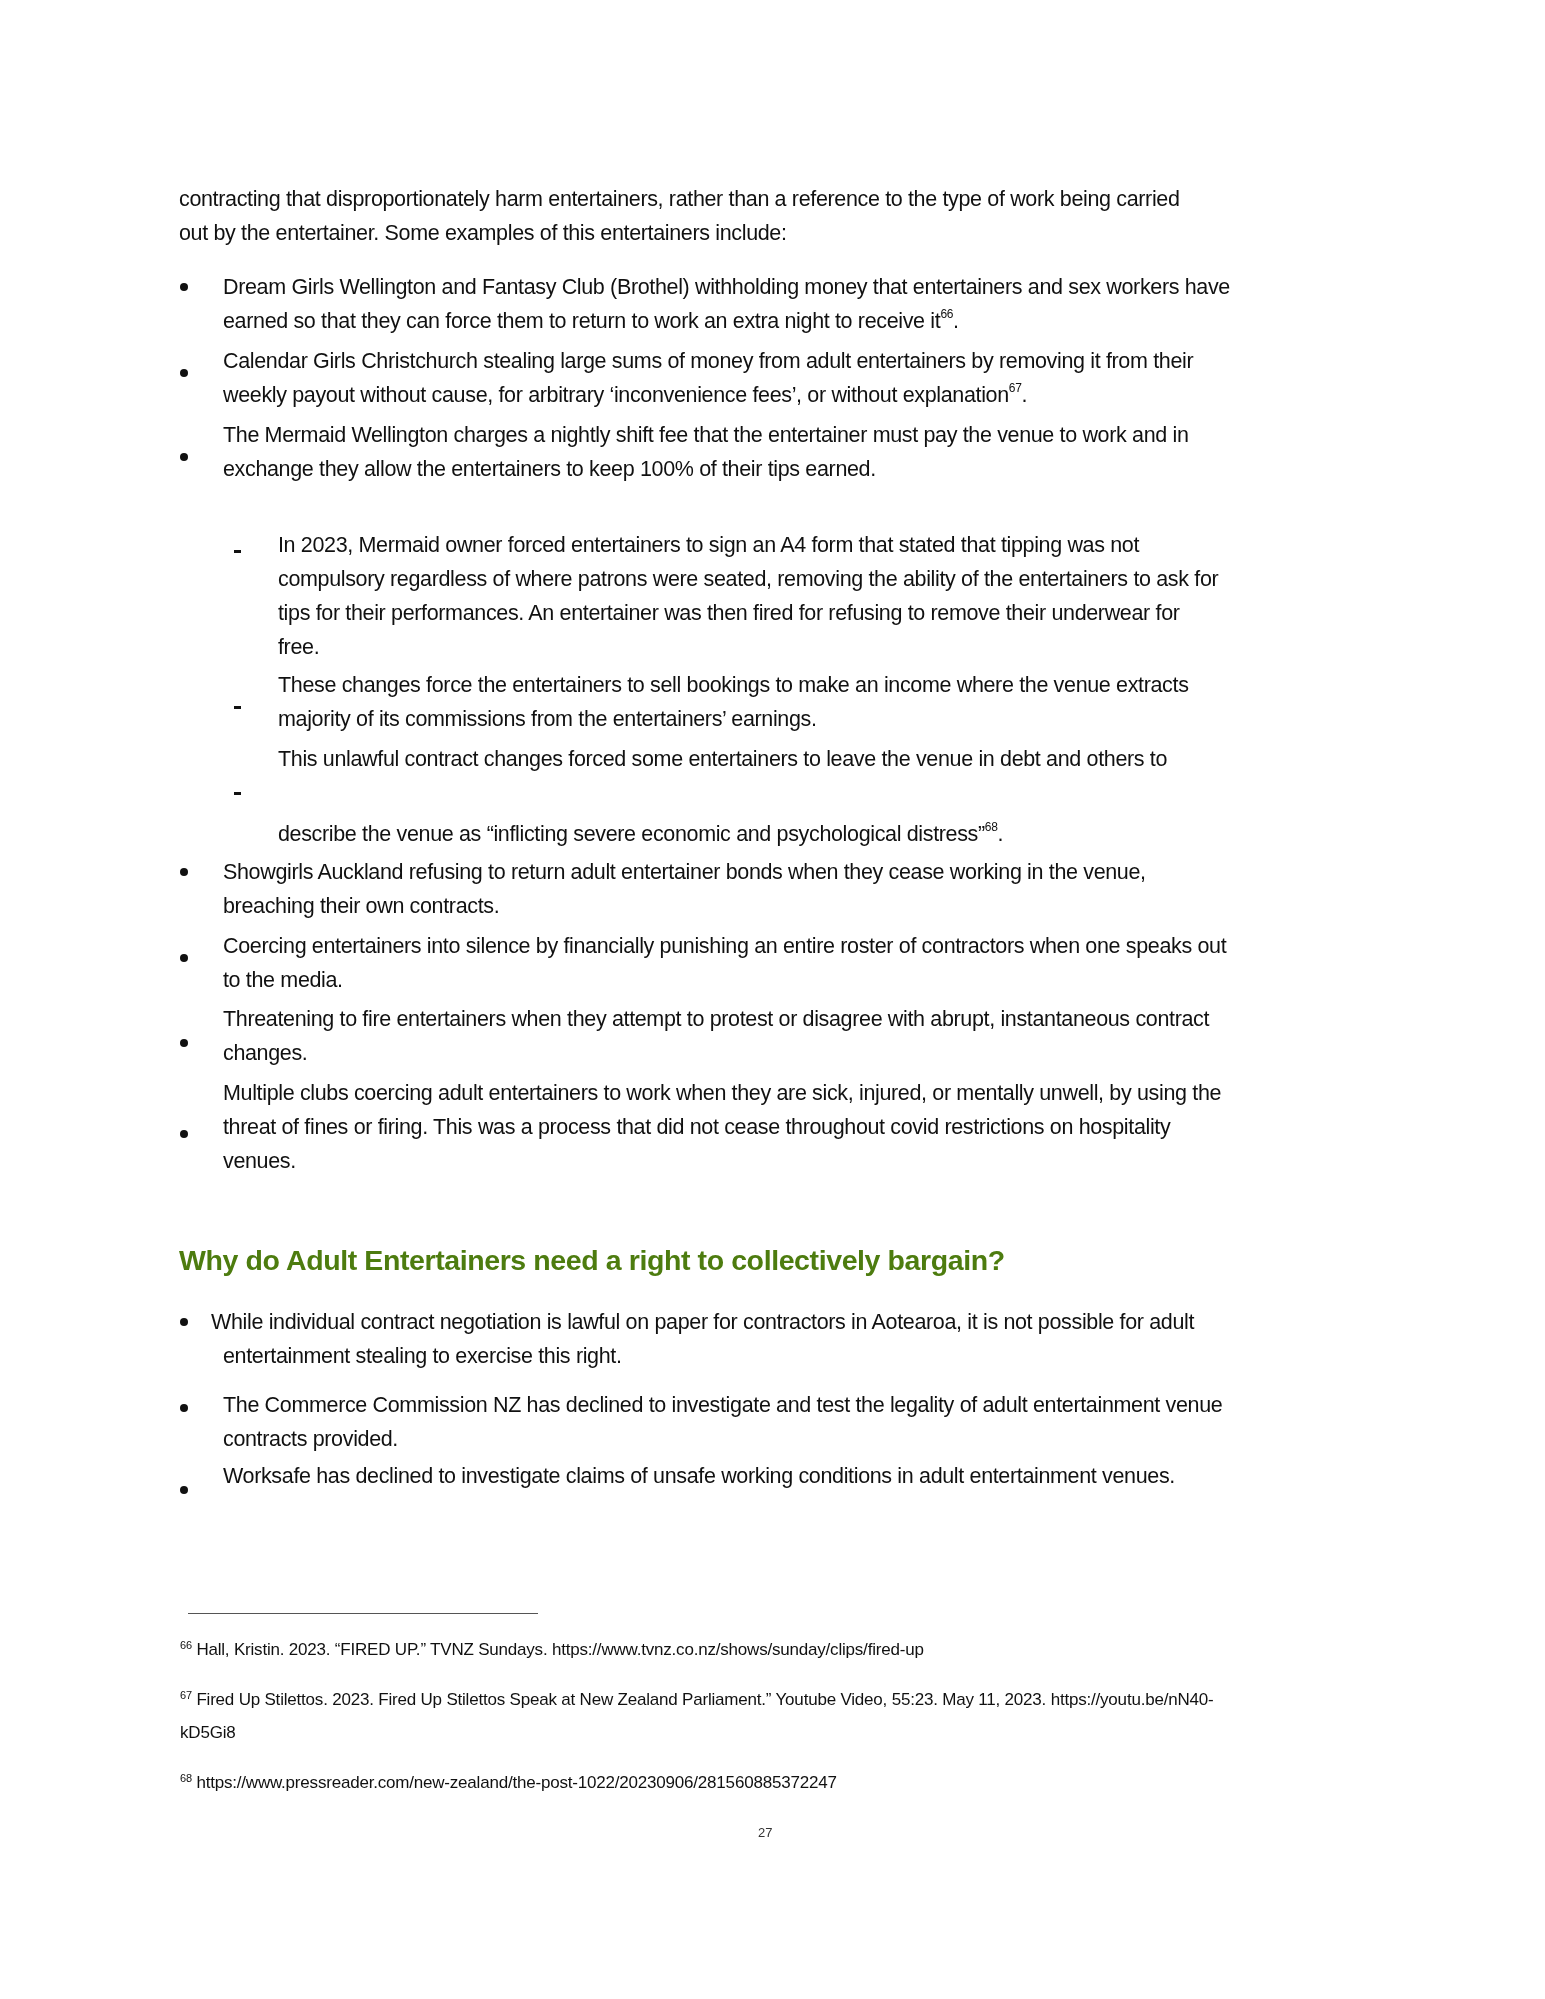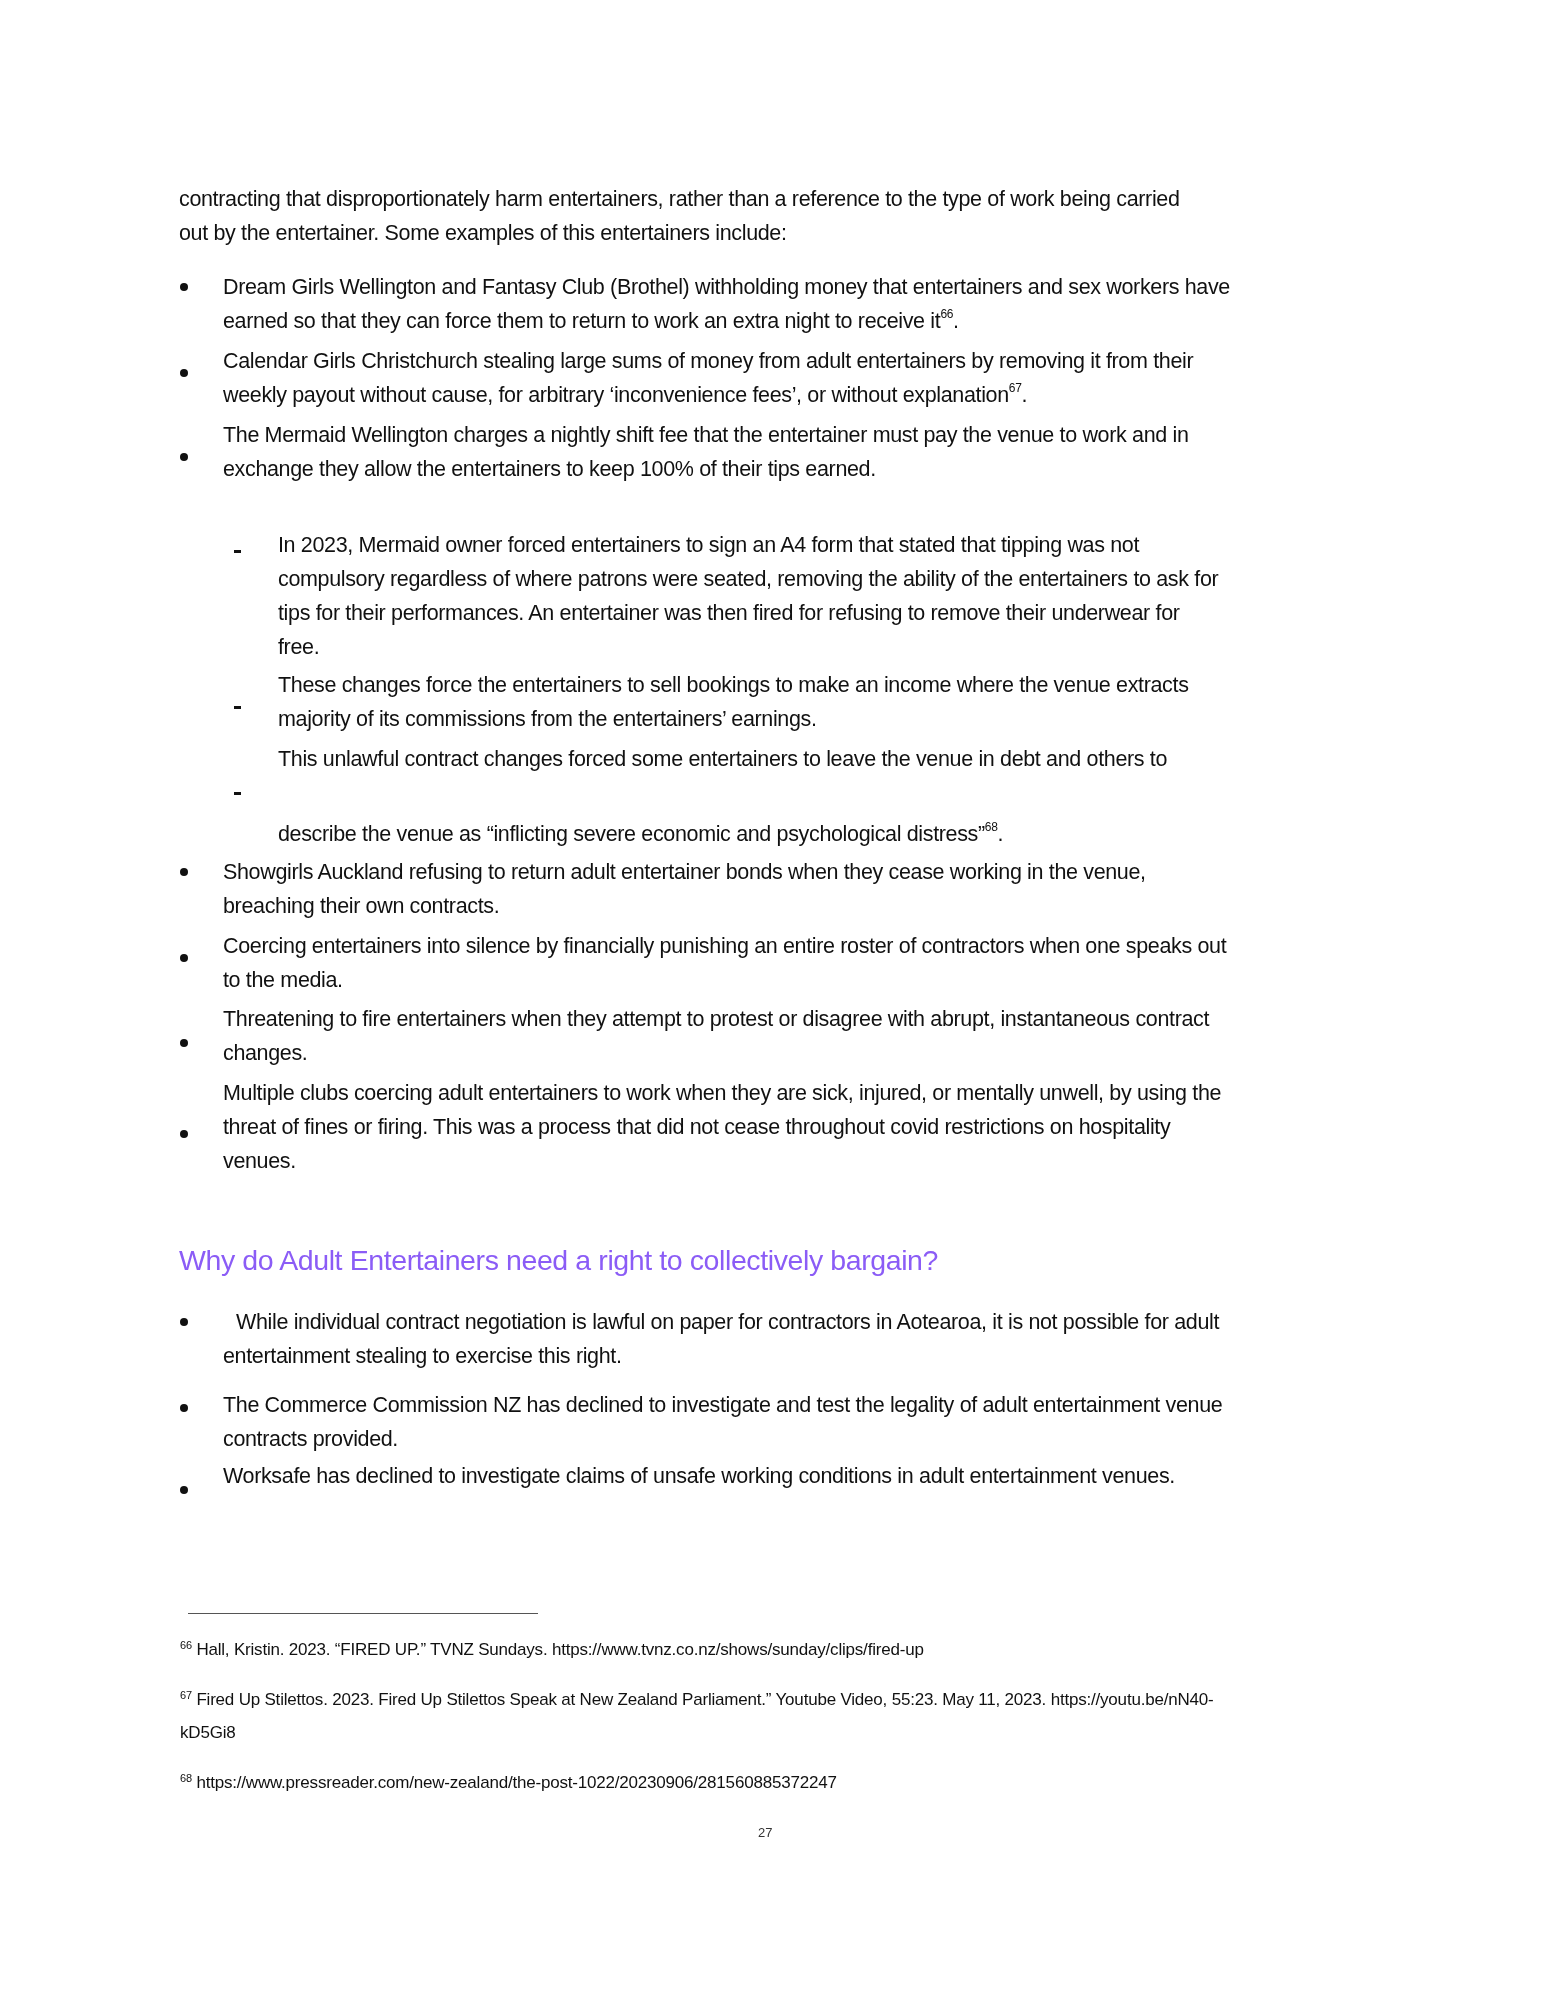--- a/index.html
+++ b/index.html
@@ -3,21 +3,21 @@
 <meta charset="utf-8">
 <style>
   html, body { margin: 0; padding: 0; background: #ffffff; }
   body { width: 1545px; height: 1999px; position: relative; overflow: hidden;
          font-family: "Liberation Sans", "DejaVu Sans", sans-serif; color: #111; }
   .page { position: absolute; left: 0; top: 0; width: 1523px; height: 1999px; }
   .txt { position: absolute; font-size: 21.5px; line-height: 35px; color: #111; letter-spacing: -0.35px; white-space: nowrap; }
   .bullet { width: 8px; height: 8px; border-radius: 50%; background: #111; position: absolute; }
   .dash { width: 7px; height: 3px; background: #111; position: absolute; }
   sup { font-size: 12px; vertical-align: 0; position: relative; top: -10px; }
-  .heading { position: absolute; font-size: 28.5px; font-weight: normal; color: #8b5cf6; letter-spacing: -0.4px; white-space: nowrap; }
+  .heading { position: absolute; font-size: 28.5px; font-weight: bold; color: #4d7c0f; letter-spacing: -0.4px; white-space: nowrap; }
   .rule { position: absolute; left: 188px; top: 1613px; width: 350px; height: 1px; background: #555; }
   .fn { position: absolute; font-size: 17px; color: #111; white-space: nowrap; letter-spacing: -0.2px; }
   .fn sup { font-size: 11px; top: -6px; }
   .pagenum { position: absolute; left: 758px; top: 1825px; font-size: 13px; color: #333; }
 </style>
 </head>
 <body>
 
 <div class="page">
 
@@ -84,21 +84,21 @@
     <span class="bullet" style="left:180px;top:1130px;"></span>
     <div class="txt" style="left:223px;top:1076px;">Multiple clubs coercing adult entertainers to work when they are sick, injured, or mentally unwell, by using the</div>
     <div class="txt" style="left:223px;top:1110px;">threat of fines or firing. This was a process that did not cease throughout covid restrictions on hospitality</div>
     <div class="txt" style="left:223px;top:1144px;">venues.</div>
   </div>
 
   <div class="heading" style="left:179px;top:1244px;">Why do Adult Entertainers need a right to collectively bargain?</div>
 
   <div>
     <span class="bullet" style="left:180px;top:1318px;"></span>
-    <div class="txt" style="left:236px;top:1305px;">While individual contract negotiation is lawful on paper for contractors in Aotearoa, it is not possible for adult</div>
+    <div class="txt" style="left:211px;top:1305px;">While individual contract negotiation is lawful on paper for contractors in Aotearoa, it is not possible for adult</div>
     <div class="txt" style="left:223px;top:1339px;">entertainment stealing to exercise this right.</div>
   </div>
 
   <div>
     <span class="bullet" style="left:180px;top:1404px;"></span>
     <div class="txt" style="left:223px;top:1388px;">The Commerce Commission NZ has declined to investigate and test the legality of adult entertainment venue</div>
     <div class="txt" style="left:223px;top:1422px;">contracts provided.</div>
   </div>
 
   <div>

